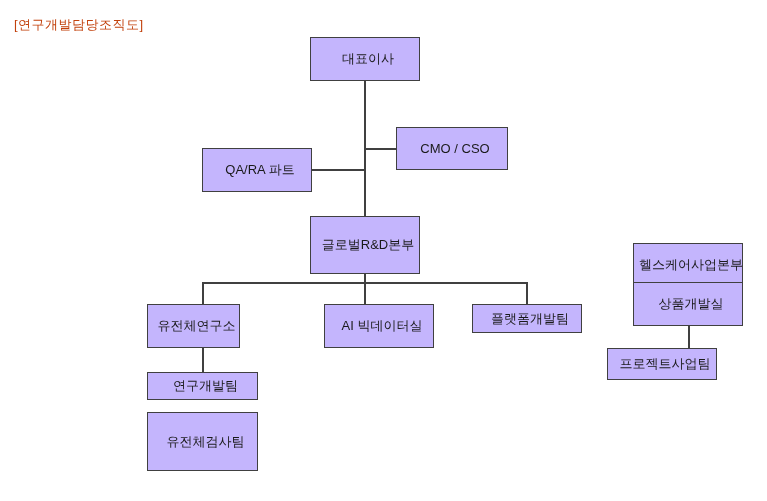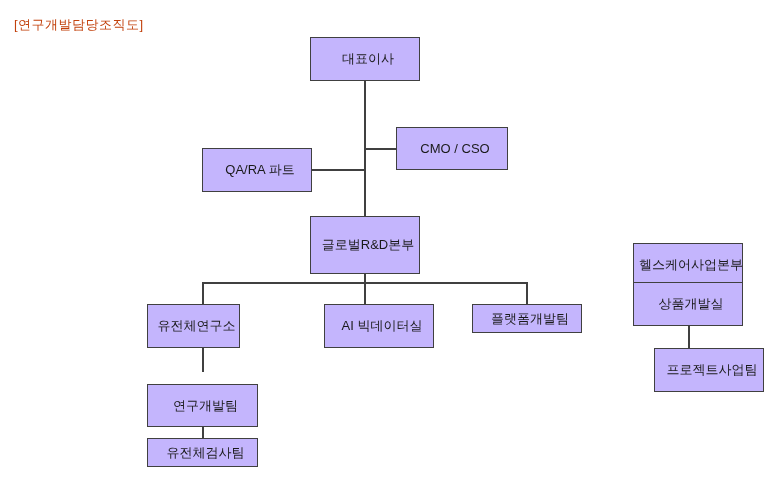--- a/index.html
+++ b/index.html
@@ -65,19 +65,19 @@
   <div class="line" style="left:688px; top:258px; width:1.5px; height:24px;"></div>
   <div class="line" style="left:688px; top:326px; width:1.5px; height:22px;"></div>
 
   <div class="node" style="left:310px; top:37px;  width:110px; height:44px;">대표이사</div>
   <div class="node" style="left:396px; top:127px; width:112px; height:43px;">CMO / CSO</div>
   <div class="node" style="left:202px; top:148px; width:110px; height:44px;">QA/RA 파트</div>
   <div class="node" style="left:310px; top:216px; width:110px; height:58px;">글로벌R&amp;D본부</div>
   <div class="node" style="left:147px; top:304px; width:93px; height:44px;">유전체연구소</div>
   <div class="node" style="left:310px; top:304px; width:110px; height:44px;margin-left:14px;">AI 빅데이터실</div>
   <div class="node" style="left:472px; top:304px; width:110px; height:29px;">플랫폼개발팀</div>
-  <div class="node" style="left:147px; top:372px; width:111px; height:43px;margin-top:12px;">연구개발팀</div>
-  <div class="node" style="left:147px; top:438px; width:111px; height:29px;">유전체검사팀</div>
+  <div class="node" style="left:147px; top:372px; width:111px; height:28px;">연구개발팀</div>
+  <div class="node" style="left:147px; top:412px; width:111px; height:59px;">유전체검사팀</div>
   <div class="node" style="left:633px; top:215px; width:110px; height:43px;margin-top:28px;">헬스케어사업본부</div>
   <div class="node" style="left:633px; top:282px; width:110px; height:44px;">상품개발실</div>
-  <div class="node" style="left:654px; top:348px; width:110px; height:44px;">프로젝트사업팀</div>
+  <div class="node" style="left:607px; top:348px; width:110px; height:32px;">프로젝트사업팀</div>
 
 </div>
 
 </body></html>

